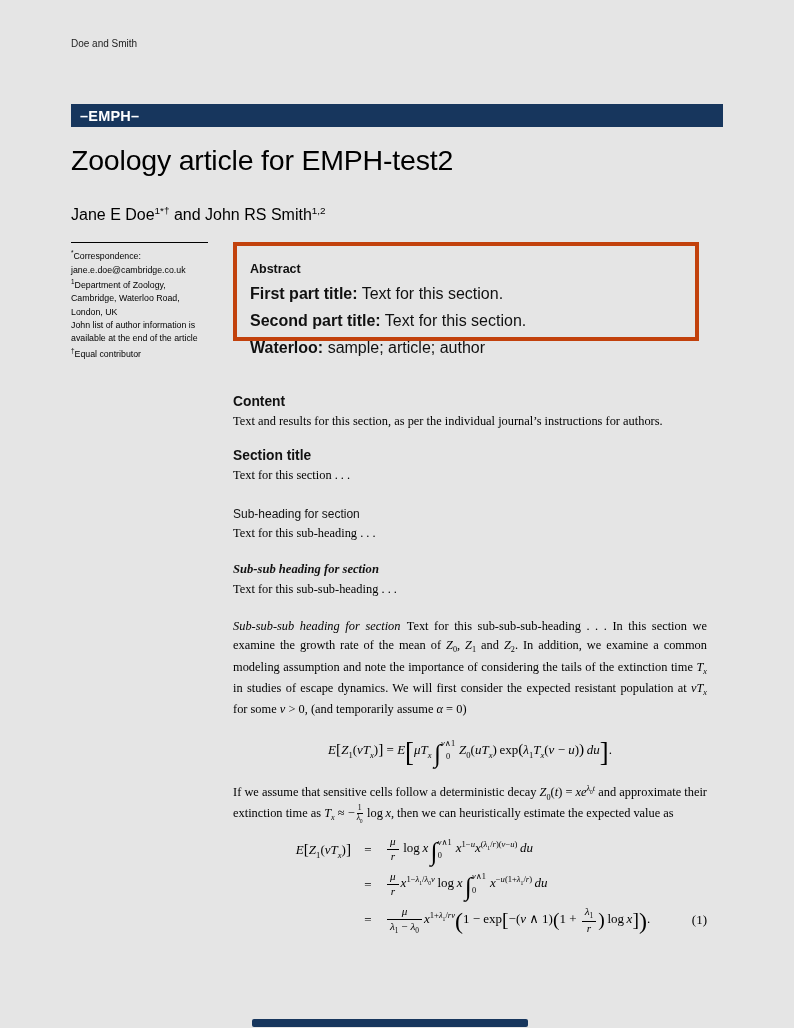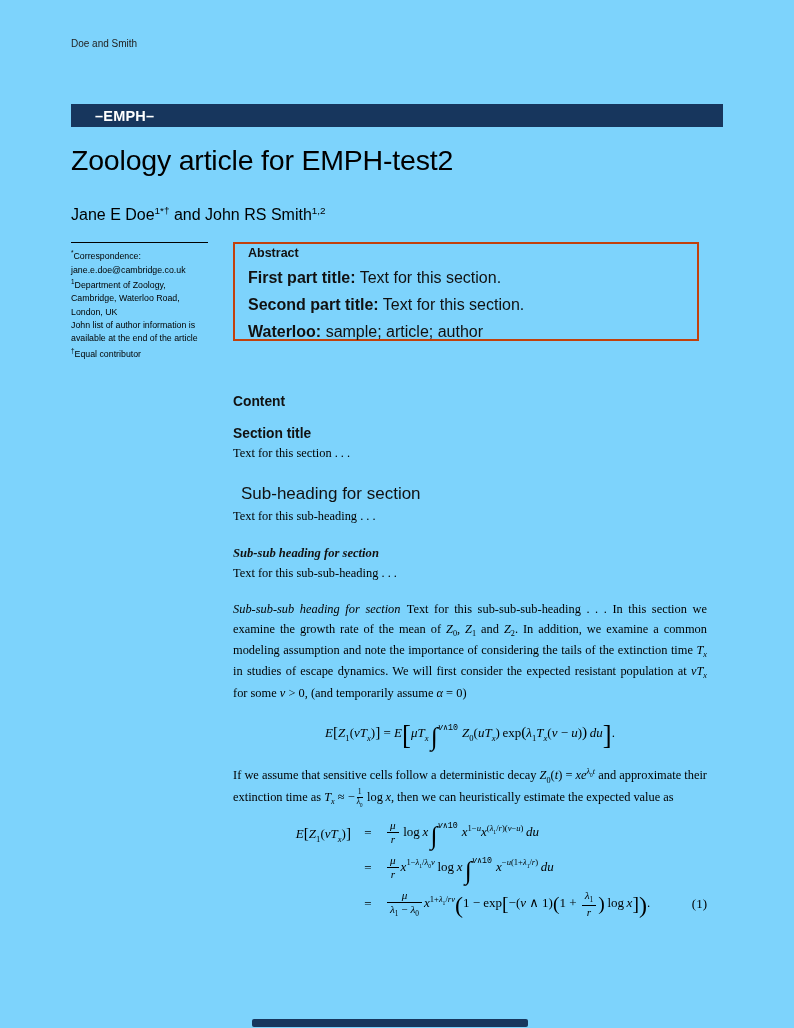--- a/index.html
+++ b/index.html
@@ -1,43 +1,43 @@
 <!DOCTYPE html>
 <html><head>
 <meta charset="utf-8">
 <style>
   html,body{margin:0;padding:0;background:#ffffff;}
-  .page{position:relative;width:794px;height:1028px;background:#7dd3fc;overflow:hidden;
+  .page{position:relative;width:794px;height:1028px;background:#e5e5e5;overflow:hidden;
         font-family:"Liberation Sans",sans-serif;color:#111;}
   .inner{padding:0 71px;}
 
   .running-head{padding-top:38px;font-size:10px;color:#222;}
 
   .banner{margin-top:55px;height:23px;background:#17365d;display:flex;align-items:center;
-          padding-left:24px;box-sizing:border-box;}
+          padding-left:9px;box-sizing:border-box;}
   .banner .banner-text{color:#fff;font-weight:bold;font-size:14.5px;letter-spacing:.2px;}
 
   .article-title{margin-top:17px;font-size:28.5px;font-weight:normal;letter-spacing:-.2px;color:#000;}
   .authors{margin-top:28px;font-size:16px;color:#000;}
   .authors sup{font-size:62%;}
 
   .cols{margin-top:18px;display:flex;}
   .sidebar{width:137px;margin-right:25px;border-top:1px solid #000;padding-top:5px;
            font-size:8.8px;line-height:1.52;color:#000;}
   .sidebar sup{font-size:72%;}
 
-  .abs-box{width:466px;box-sizing:border-box;border:2px solid #c2410c;padding:2px 13px 11px;
+  .abs-box{width:466px;box-sizing:border-box;border:4px solid #c2410c;padding:16px 13px 11px;
            height:99px;}
   .abs-heading{font-size:12.5px;font-weight:bold;}
   .abs-item{margin-top:9px;font-size:16px;}
   .abs-item .lbl{font-weight:bold;}
 
   .main{margin-left:162px;width:474px;margin-top:33px;}
   .sechead{font-size:13.8px;font-weight:bold;margin:0;}
-  .subhead{font-size:17px;font-weight:normal;margin:21px 8px 0;}
+  .subhead{font-size:12px;font-weight:normal;margin:21px 0 0;}
   .subsubhead{font-family:"Liberation Serif",serif;font-style:italic;font-size:12.6px;margin:19px 0 0;font-weight:bold;}
   .body-p{font-family:"Liberation Serif",serif;font-size:12.4px;line-height:1.57;
           text-align:justify;margin:3px 0 0;color:#000;}
   .gap18{margin-top:17px;}
   .lead-italic{font-style:italic;}
 
   
   .math{font-family:"Liberation Serif",serif;color:#000;}
   .math i{font-style:italic;}
   .math sup{font-size:66%;}
@@ -45,22 +45,22 @@
   .diseq{text-align:center;font-size:13px;margin:17px 0 15px;}
   .frac{display:inline-flex;flex-direction:column;vertical-align:middle;text-align:center;
         font-size:.86em;line-height:1.2;margin:0 2px;}
   .frac .n{display:block;padding:0 3px;}
   .frac .d{display:block;border-top:.8px solid #000;padding:0 3px;}
   .sfrac{display:inline-flex;flex-direction:column;vertical-align:middle;text-align:center;
          font-size:.62em;line-height:1.15;margin:0 2px;}
   .sfrac .n{display:block;}
   .sfrac .d{display:block;border-top:.8px solid #000;}
   .igr{font-size:1.95em;line-height:1;vertical-align:-.3em;font-weight:300;}
-  .ilim{display:inline-flex;flex-direction:row;justify-content:space-between;
-        vertical-align:middle;height:2.6em;font-size:.64em;line-height:1;margin:0 4px 0 0;font-family:Liberation Mono, monospace;}
+  .ilim{display:inline-flex;flex-direction:column;justify-content:space-between;
+        vertical-align:middle;height:2.6em;font-size:.64em;line-height:1;margin:0 4px 0 0;}
   .bd{font-size:1.18em;}
   .bdm{font-size:1.5em;vertical-align:-.14em;font-weight:300;}
   .bd2{font-size:1.85em;vertical-align:-.22em;font-weight:300;}
   .bd3{font-size:2.05em;vertical-align:-.26em;font-weight:300;}
 
   .eqnarray{margin-top:10px;font-size:13px;}
   .eqrow{display:grid;grid-template-columns:118px 34px 1fr 34px;align-items:center;margin:6px 0;}
   .eqrow .lhs{text-align:right;}
   .eqrow .mid{text-align:center;}
   .eqrow .rhs{text-align:left;white-space:nowrap;}
@@ -109,20 +109,21 @@
         <div class="abs-item">
           <span class="lbl">Waterloo:</span><span> sample; article; author</span>
         </div>
       </div>
 
     </div>
 
     <div class="main">
 
       <div class="sechead">Content</div>
+      <p class="body-p">Text and results for this section, as per the individual journal’s instructions for authors.</p>
 
       <div class="sechead gap18">Section title</div>
       <p class="body-p">Text for this section . . .</p>
 
       <div class="subhead">Sub-heading for section</div>
       <p class="body-p">Text for this sub-heading . . .</p>
 
       <div class="subsubhead">Sub-sub heading for section</div>
       <p class="body-p">Text for this sub-sub-heading . . .</p>
 

